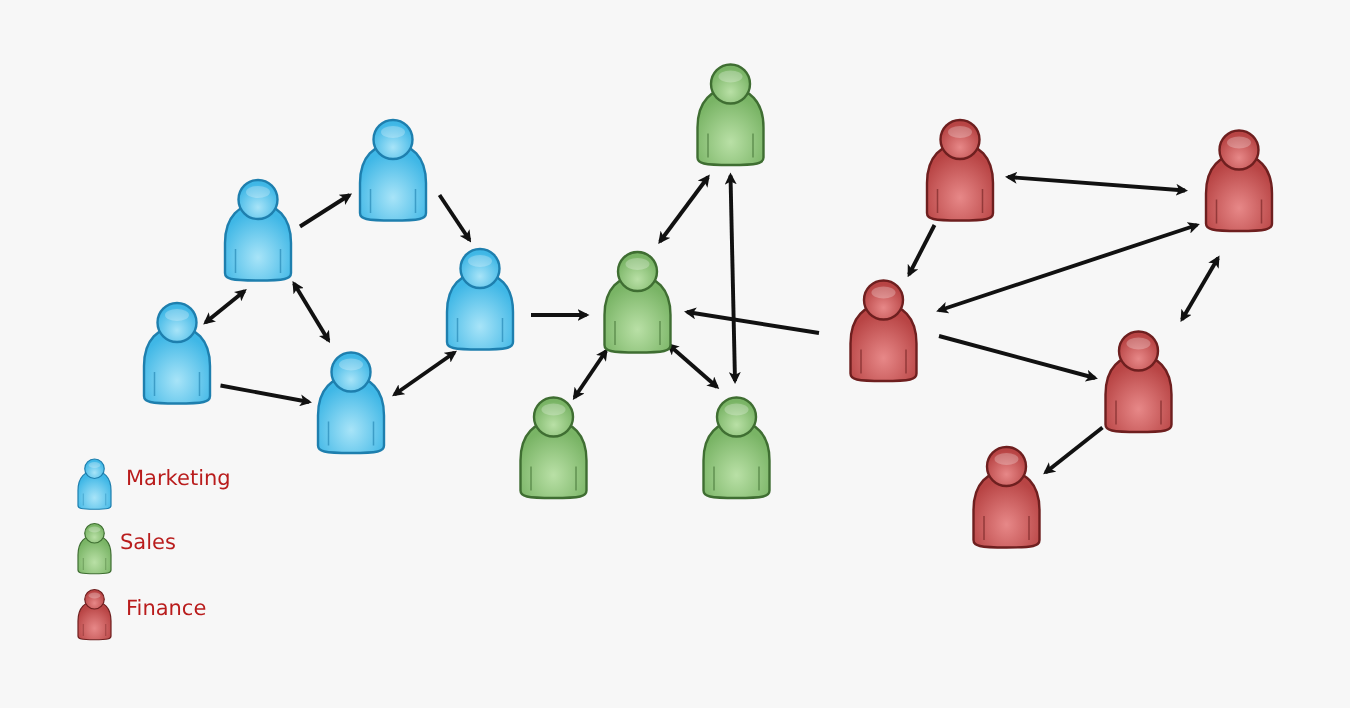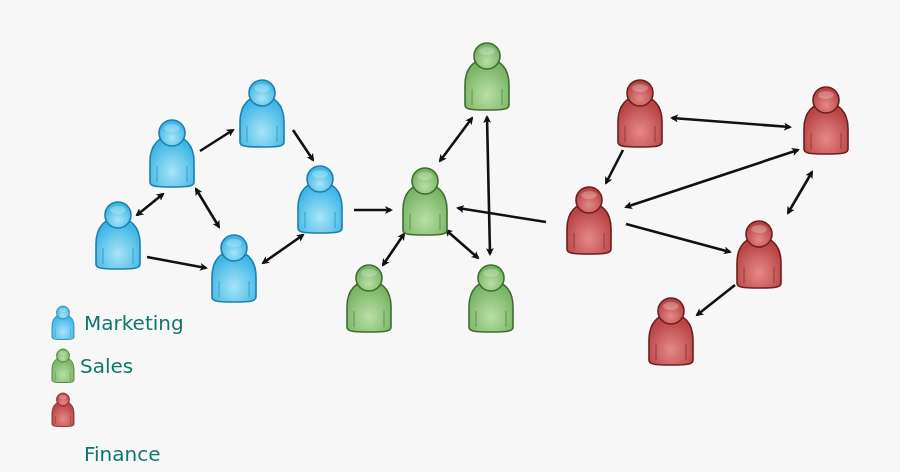--- a/index.html
+++ b/index.html
@@ -5,22 +5,22 @@
   html, body { margin: 0; padding: 0; }
   body {
     width: 900px; height: 472px; overflow: hidden;
     background: #f7f7f7;
     font-family: "Liberation Sans", "DejaVu Sans", sans-serif;
   }
   #canvas { position: absolute; left: 0; top: 0; width: 900px; height: 472px; }
   .legend-label {
     position: absolute;
     font-family: "DejaVu Sans", "Liberation Sans", sans-serif;
-    font-size: 20px;
-    color: #0f766e;
+    font-size: 14px;
+    color: #b91c1c;
   }
 </style>
 </head>
 <body>
 
 <svg id="canvas" width="900" height="472" viewBox="0 0 900 472" xmlns="http://www.w3.org/2000/svg">
   <defs>
     <marker id="arrowhead" markerWidth="8" markerHeight="8" refX="6" refY="4" orient="auto-start-reverse" markerUnits="userSpaceOnUse">
       <path d="M0,0 L8,4 L0,8 L2,4 Z" fill="#111"></path>
     </marker>
@@ -161,14 +161,14 @@
         <path d="M-15,14 L-15,30 M15,14 L15,30" stroke="#6e1f1f" stroke-width="1" opacity="0.6" fill="none"></path>
         <circle cx="0" cy="-19" r="13" fill="url(#grad-finance)" stroke="#6e1f1f" stroke-width="1.6"></circle>
         <ellipse cx="0" cy="-24" rx="8" ry="4" fill="#ffffff" opacity="0.25"></ellipse>
       </g>
     </g>
 </svg>
 
 <div id="legend">
   <div class="legend-label" style="left: 84px; top: 311px;">Marketing</div>
   <div class="legend-label" style="left: 80px; top: 354px;">Sales</div>
-  <div class="legend-label" style="left: 84px; top: 398px; margin-top: 44px;">Finance</div>
+  <div class="legend-label" style="left: 84px; top: 398px;">Finance</div>
 </div>
 
 </body></html>

